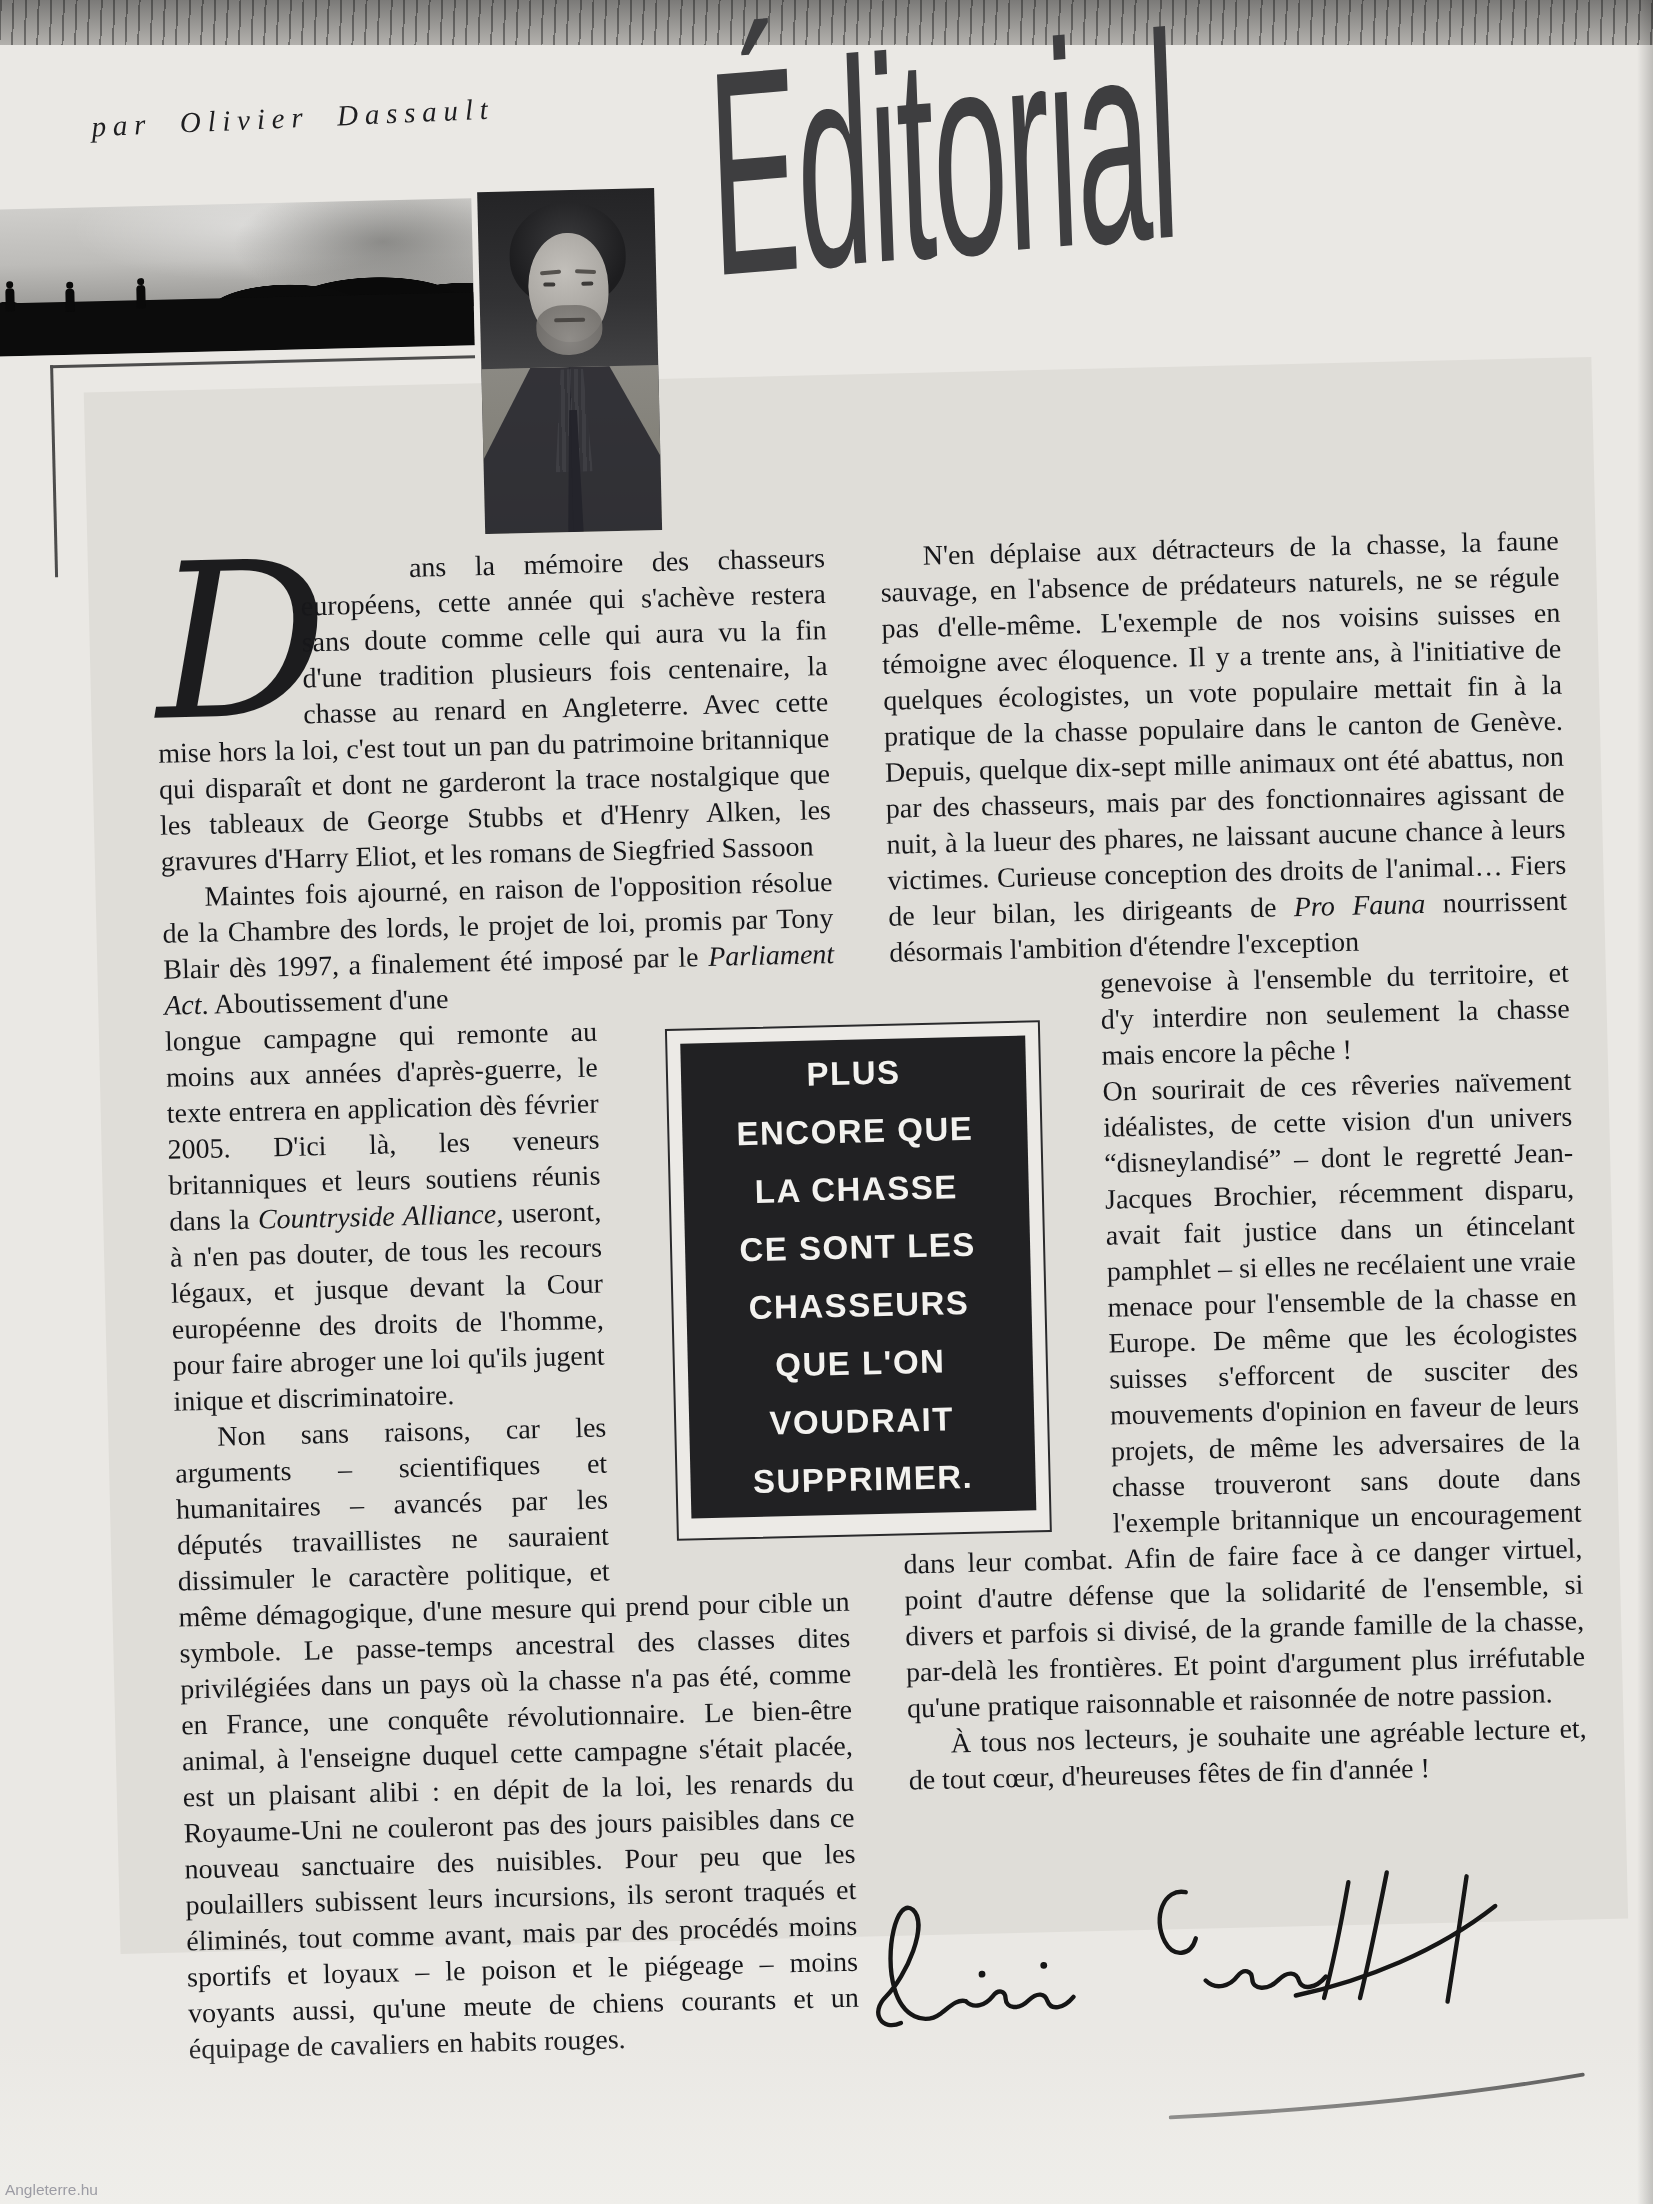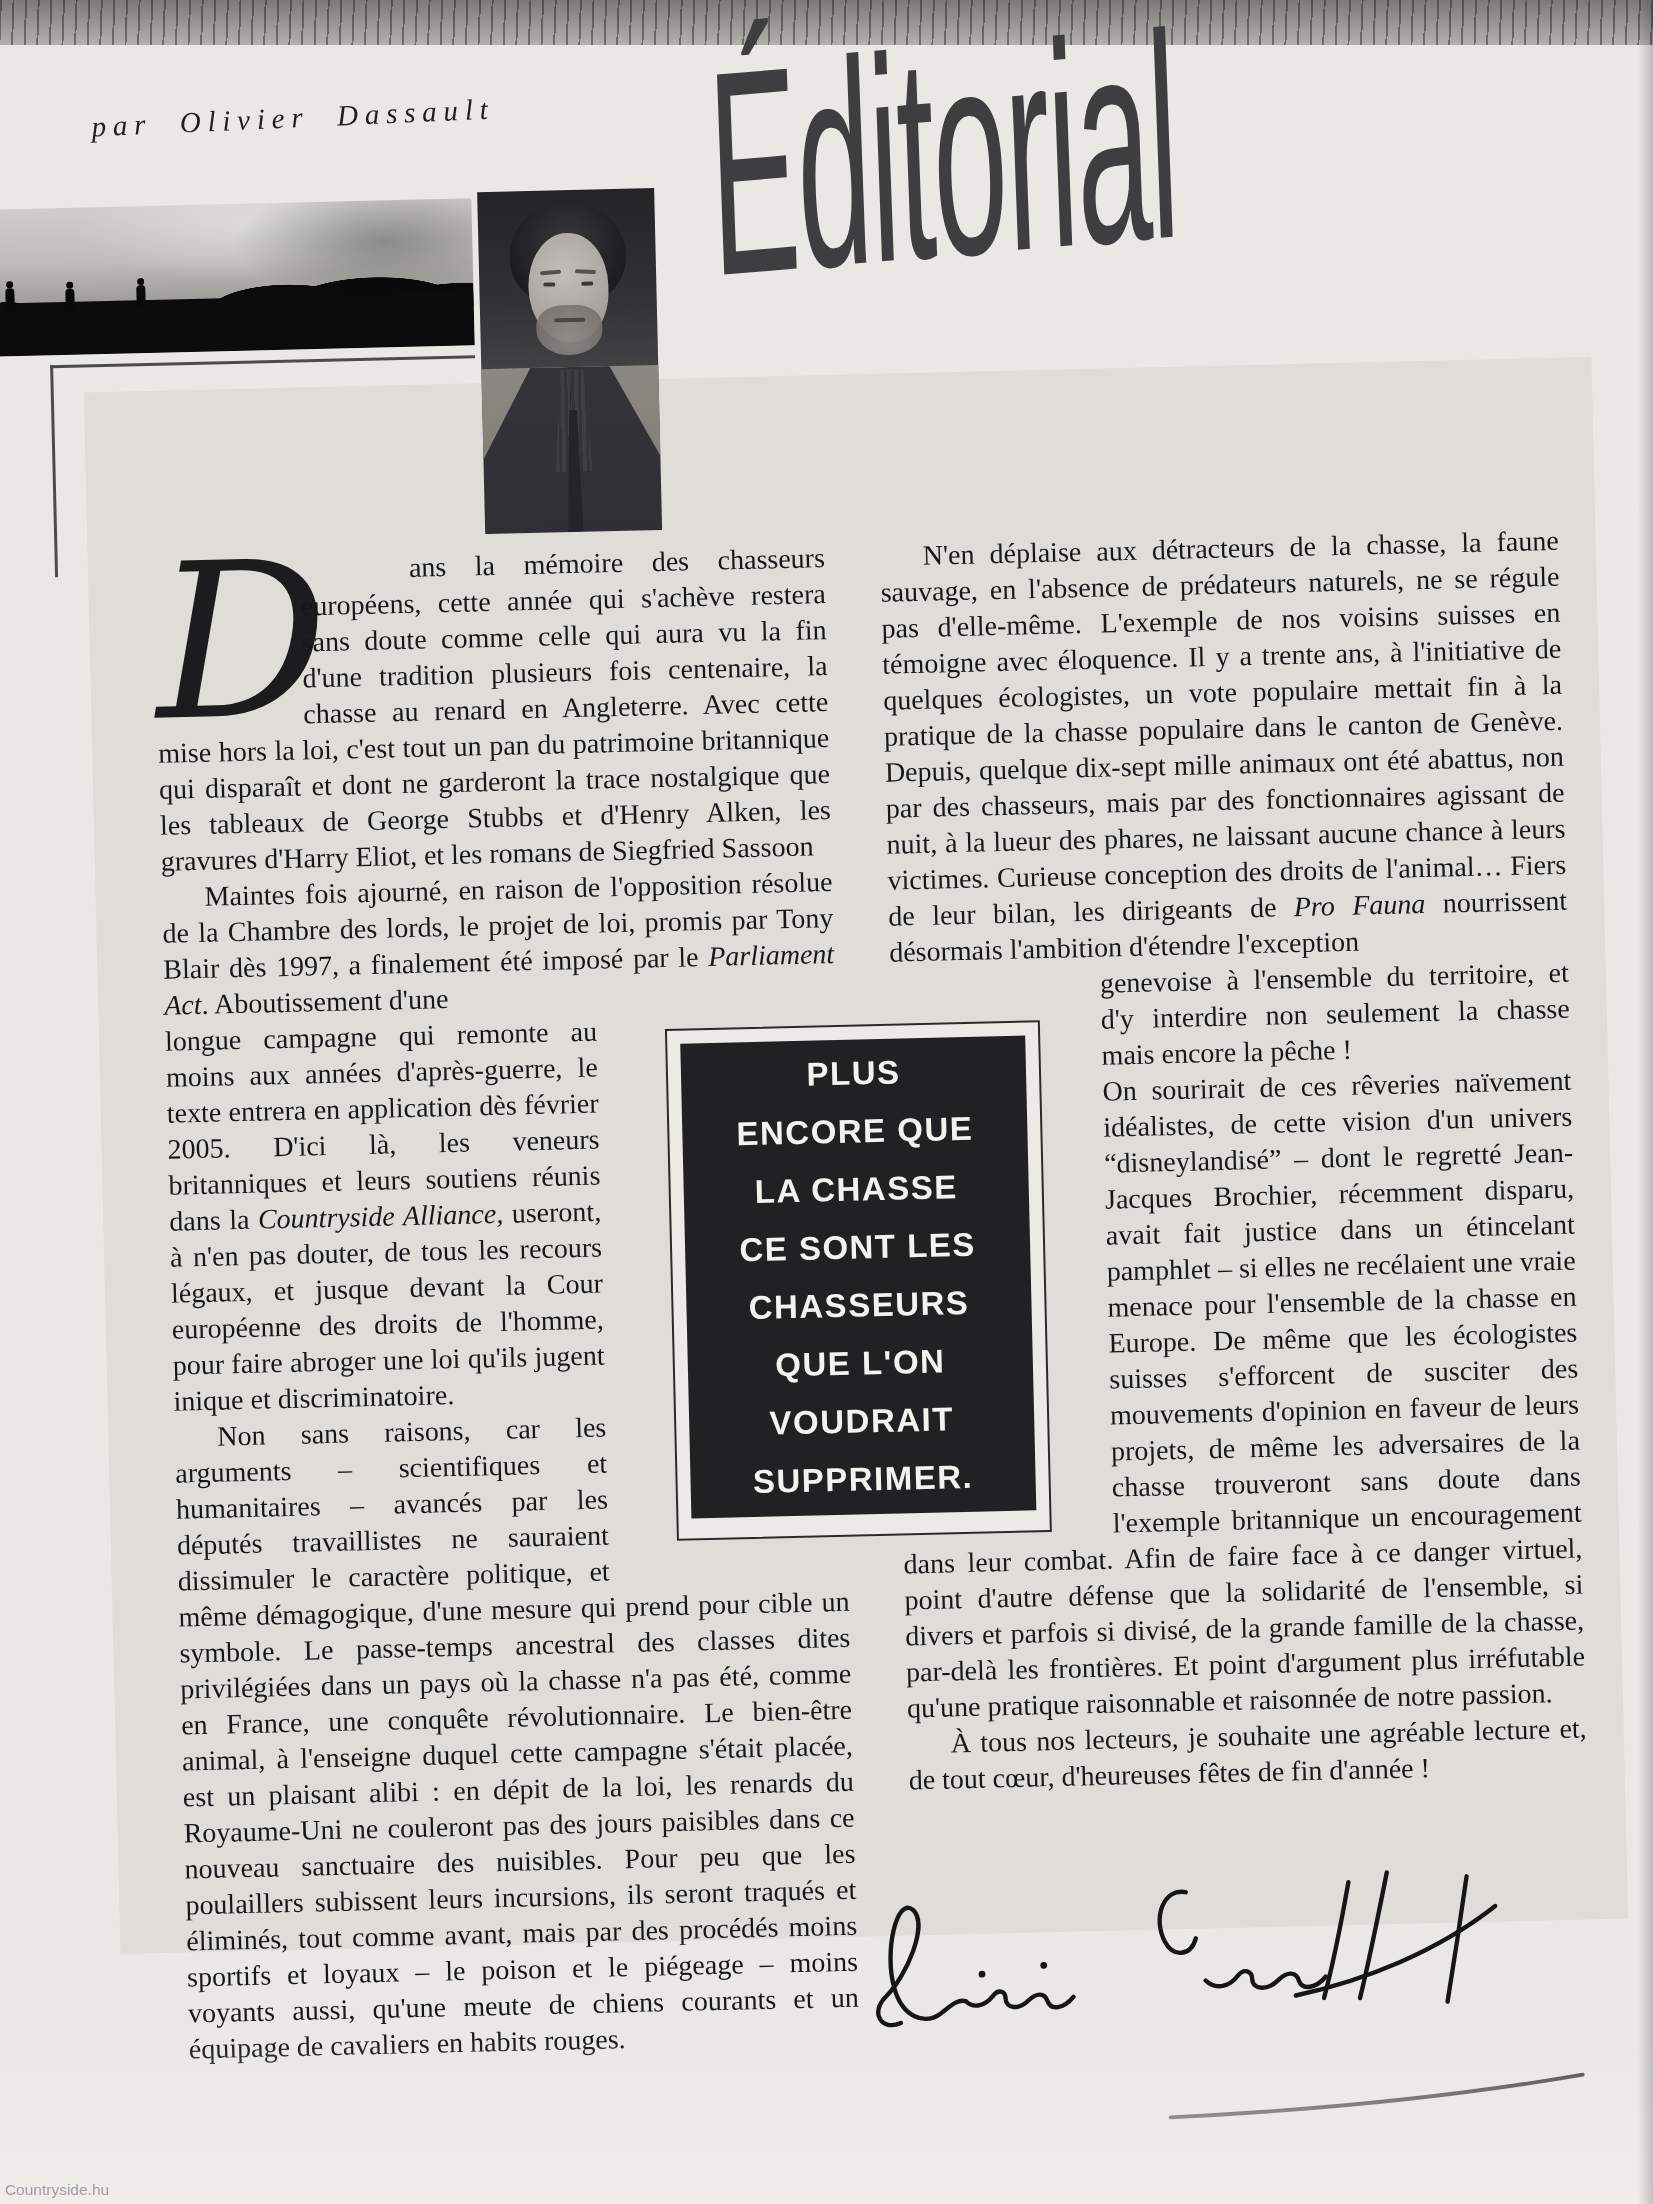--- a/index.html
+++ b/index.html
@@ -197,16 +197,16 @@
     <div class="curl">
       <svg width="417" height="45" viewBox="0 0 430 46" xmlns="http://www.w3.org/2000/svg">
         <path d="M 2,40 Q 240,34 428,6" fill="none" stroke="#3a3a3a" stroke-width="4" stroke-linecap="round"></path>
       </svg>
     </div>
 
   </div>
 
   <div class="bottom-fade"></div>
   <div class="edge-shadow"></div>
-  <div class="watermark">Countryside.hu</div>
+  <div class="watermark">Angleterre.hu</div>
 
 </div>
 
 
 </body></html>

